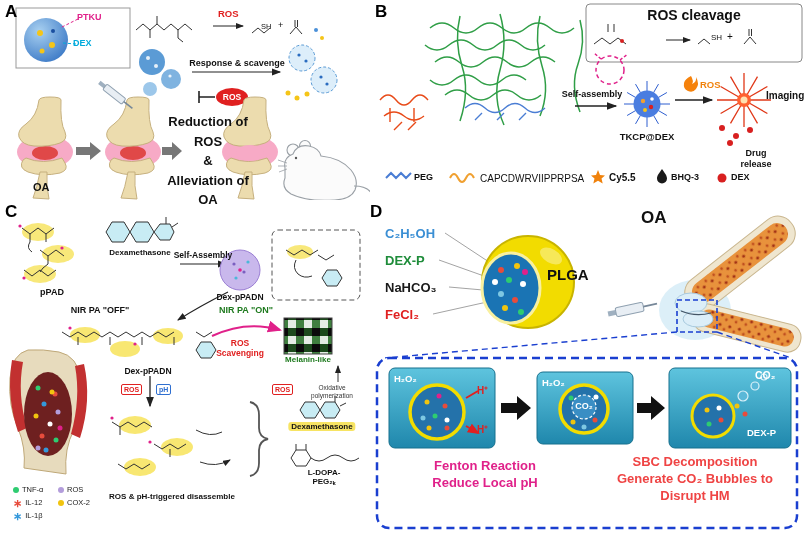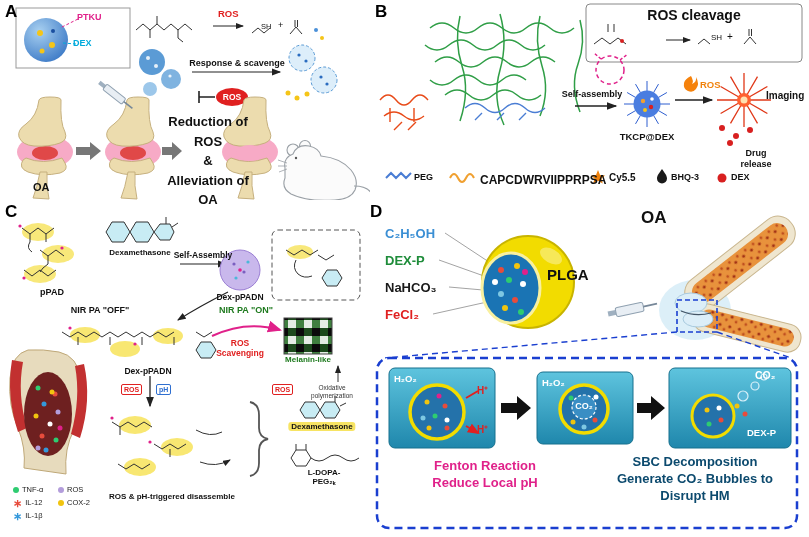--- a/index.html
+++ b/index.html
@@ -206,21 +206,21 @@
     <div class="t plabel" style="left:5px;top:2px">B</div>
     <div class="t b c" style="left:324px;top:7px;font-size:14px">ROS cleavage</div>
     <div class="t" style="left:341px;top:33px;font-size:8px">SH</div>
     <div class="t" style="left:357px;top:31px;font-size:10px">+</div>
     <div class="t b c" style="left:222px;top:89px;font-size:9px">Self-assembly</div>
     <div class="t b c" style="left:277px;top:131px;font-size:9.5px">TKCP@DEX</div>
     <div class="t b" style="left:330px;top:79px;font-size:9.5px;color:#f0820c">ROS</div>
     <div class="t b" style="left:396px;top:90px;font-size:10px">Imaging</div>
     <div class="t b c" style="left:386px;top:148px;font-size:9px">Drug release</div>
     <div class="t" style="left:44px;top:172px;font-size:9px;font-weight:600">PEG</div>
-    <div class="t" style="left:110px;top:173px;font-size:12px;font-weight:700">CAPCDWRVIIPPRPSA</div>
+    <div class="t" style="left:110px;top:173px;font-size:10px;font-weight:400">CAPCDWRVIIPPRPSA</div>
     <div class="t" style="left:239px;top:172px;font-size:10px;font-weight:600">Cy5.5</div>
     <div class="t" style="left:301px;top:172px;font-size:9px;font-weight:600">BHQ-3</div>
     <div class="t" style="left:361px;top:172px;font-size:9px;font-weight:600">DEX</div>
   </section>
 
   <section class="panel" style="left:0;top:200px;width:365px;height:337px">
     <svg width="365" height="337" viewBox="0 0 365 337">
       <defs>
         <marker id="cArw" markerWidth="9" markerHeight="8" refX="7" refY="3" orient="auto">
             <path d="M0,0 L8,3 L0,6 z" fill="#222"></path>
@@ -504,18 +504,18 @@
     <div class="t b" style="left:276px;top:8px;font-size:17px">OA</div>
     <div class="t b" style="left:29px;top:173px;font-size:9.5px;color:#fff">H₂O₂</div>
     <div class="t b" style="left:177px;top:177px;font-size:9.5px;color:#fff">H₂O₂</div>
     <div class="t b" style="left:112px;top:185px;font-size:10px;color:#e02020">H⁺</div>
     <div class="t b" style="left:112px;top:224px;font-size:10px;color:#e02020">H⁺</div>
     <div class="t b c" style="left:219px;top:201px;font-size:9px;color:#fff">CO₂</div>
     <div class="t b" style="left:390px;top:169px;font-size:10.5px;color:#fff">CO₂</div>
     <div class="t b" style="left:382px;top:227px;font-size:9.5px;color:#fff">DEX-P</div>
     <div class="t b" style="left:30px;top:258px;width:180px;text-align:center;font-size:13px;color:#e0218a;line-height:1.3">Fenton Reaction
 Reduce Local pH</div>
-    <div class="t b" style="left:232px;top:254px;width:196px;text-align:center;font-size:13px;color:#0c4a6e;line-height:1.3">SBC Decomposition
+    <div class="t b" style="left:232px;top:254px;width:196px;text-align:center;font-size:13px;color:#ef4444;line-height:1.3">SBC Decomposition
 Generate CO₂ Bubbles to
 Disrupt HM</div>
   </section>
 
 </div>
 
 </body></html>

